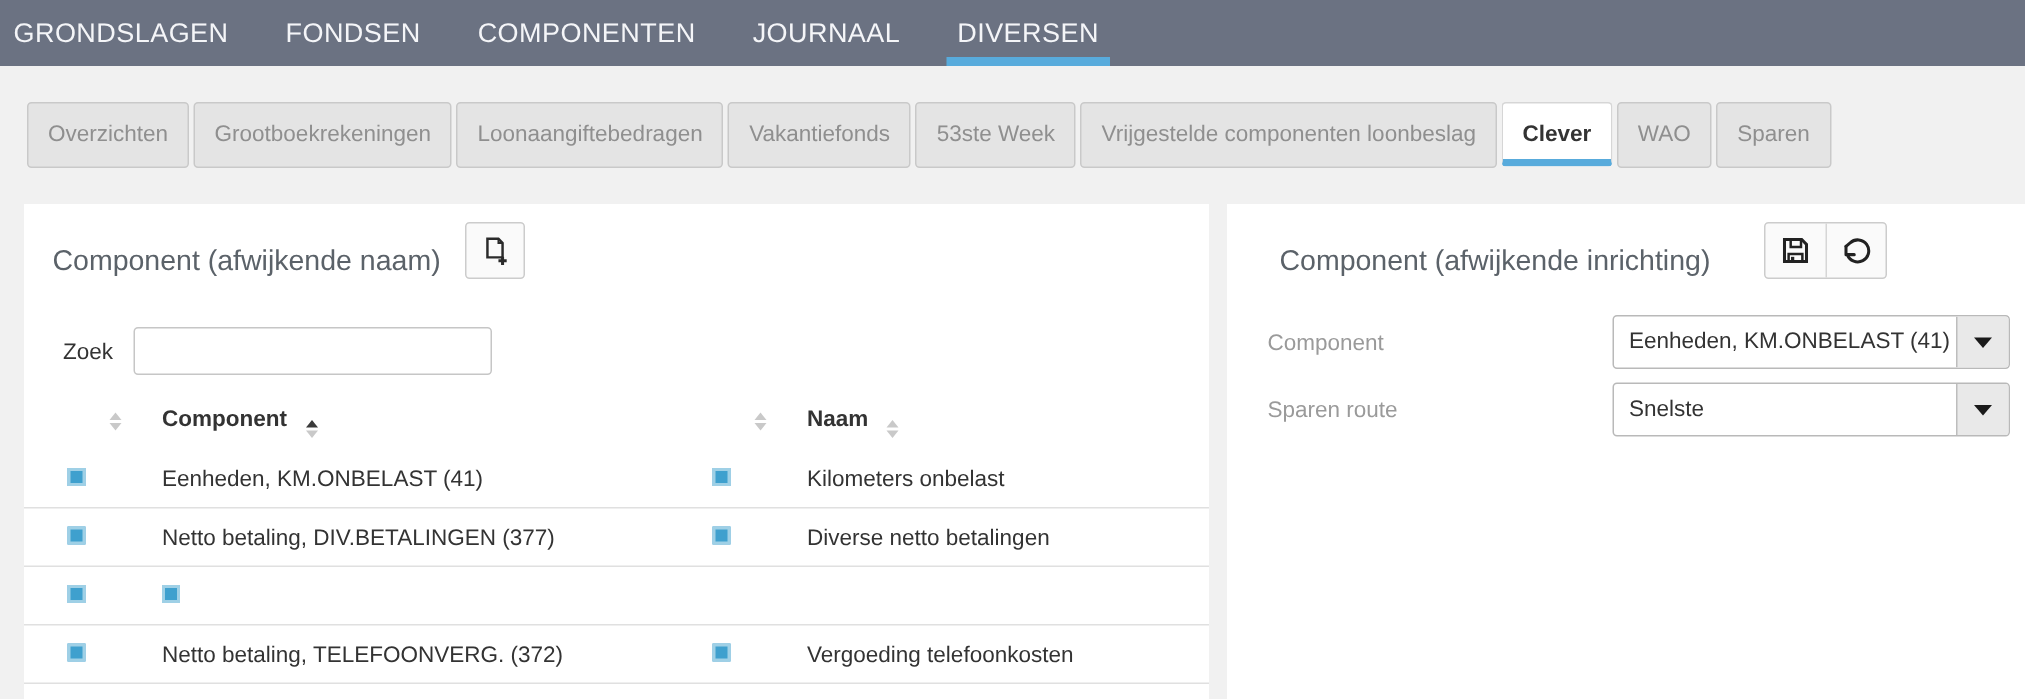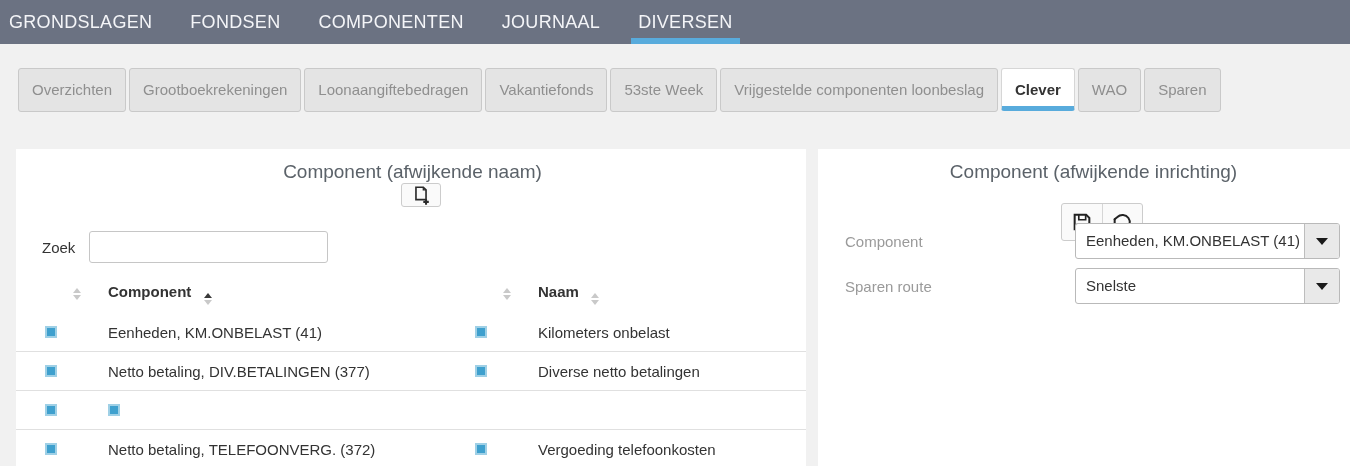--- a/index.html
+++ b/index.html
@@ -20,40 +20,40 @@
     position:relative; display:flex; align-items:center;
     padding:0 7px; color:#f4f5f8; font-size:18px; letter-spacing:.3px;
     cursor:default;
   }
   .nav-item.active::after {
     content:""; position:absolute; left:0; right:0; bottom:0; height:6px;
     background:#58abdc;
   }
 
   
-  .tabstrip { padding:24px 12px 0 18px; height:105px; background:#f1f1f1; }
+  .tabstrip { padding:24px 12px 0 18px; height:92px; background:#f1f1f1; }
   .tab-btn {
     display:inline-block; vertical-align:top;
     background:#e4e4e4; border:1px solid #c9c9c9; border-radius:3px;
     color:#8f8f8f; font-size:15px; padding:12px 13px 12px 13px;
     margin-right:3px; line-height:18px;
   }
   .tab-btn.active {
     background:#ffffff; color:#333; font-weight:bold;
     border-color:#d6d6d6;
     padding-bottom:7px; border-bottom:5px solid #58abdc;
   }
 
   
   .content { position:relative; height:330px; }
   .panel { position:absolute; top:0; bottom:0; background:#fff; }
   .panel-left  { left:16px;  width:790px; padding-top:12px; overflow:hidden; }
   .panel-right { left:818px; right:0;     padding-top:12px; overflow:hidden; }
 
-  .title-row { display:flex; align-items:center; height:38px;flex-direction:column; }
+  .title-row { display:flex; align-items:flex-end; height:38px; }
   .panel-left  .title-row { padding-left:19px; }
   .panel-right .title-row { padding-left:35px;gap:20px; }
   .panel-title { font-size:19px; color:#5b6269; margin-right:16px; white-space:nowrap; }
 
   .icon-btn {
     width:40px; height:38px; background:#fafafa;
     border:1px solid #cccccc; border-radius:3px;
     display:flex; align-items:center; justify-content:center;
   }
   .btn-group {

